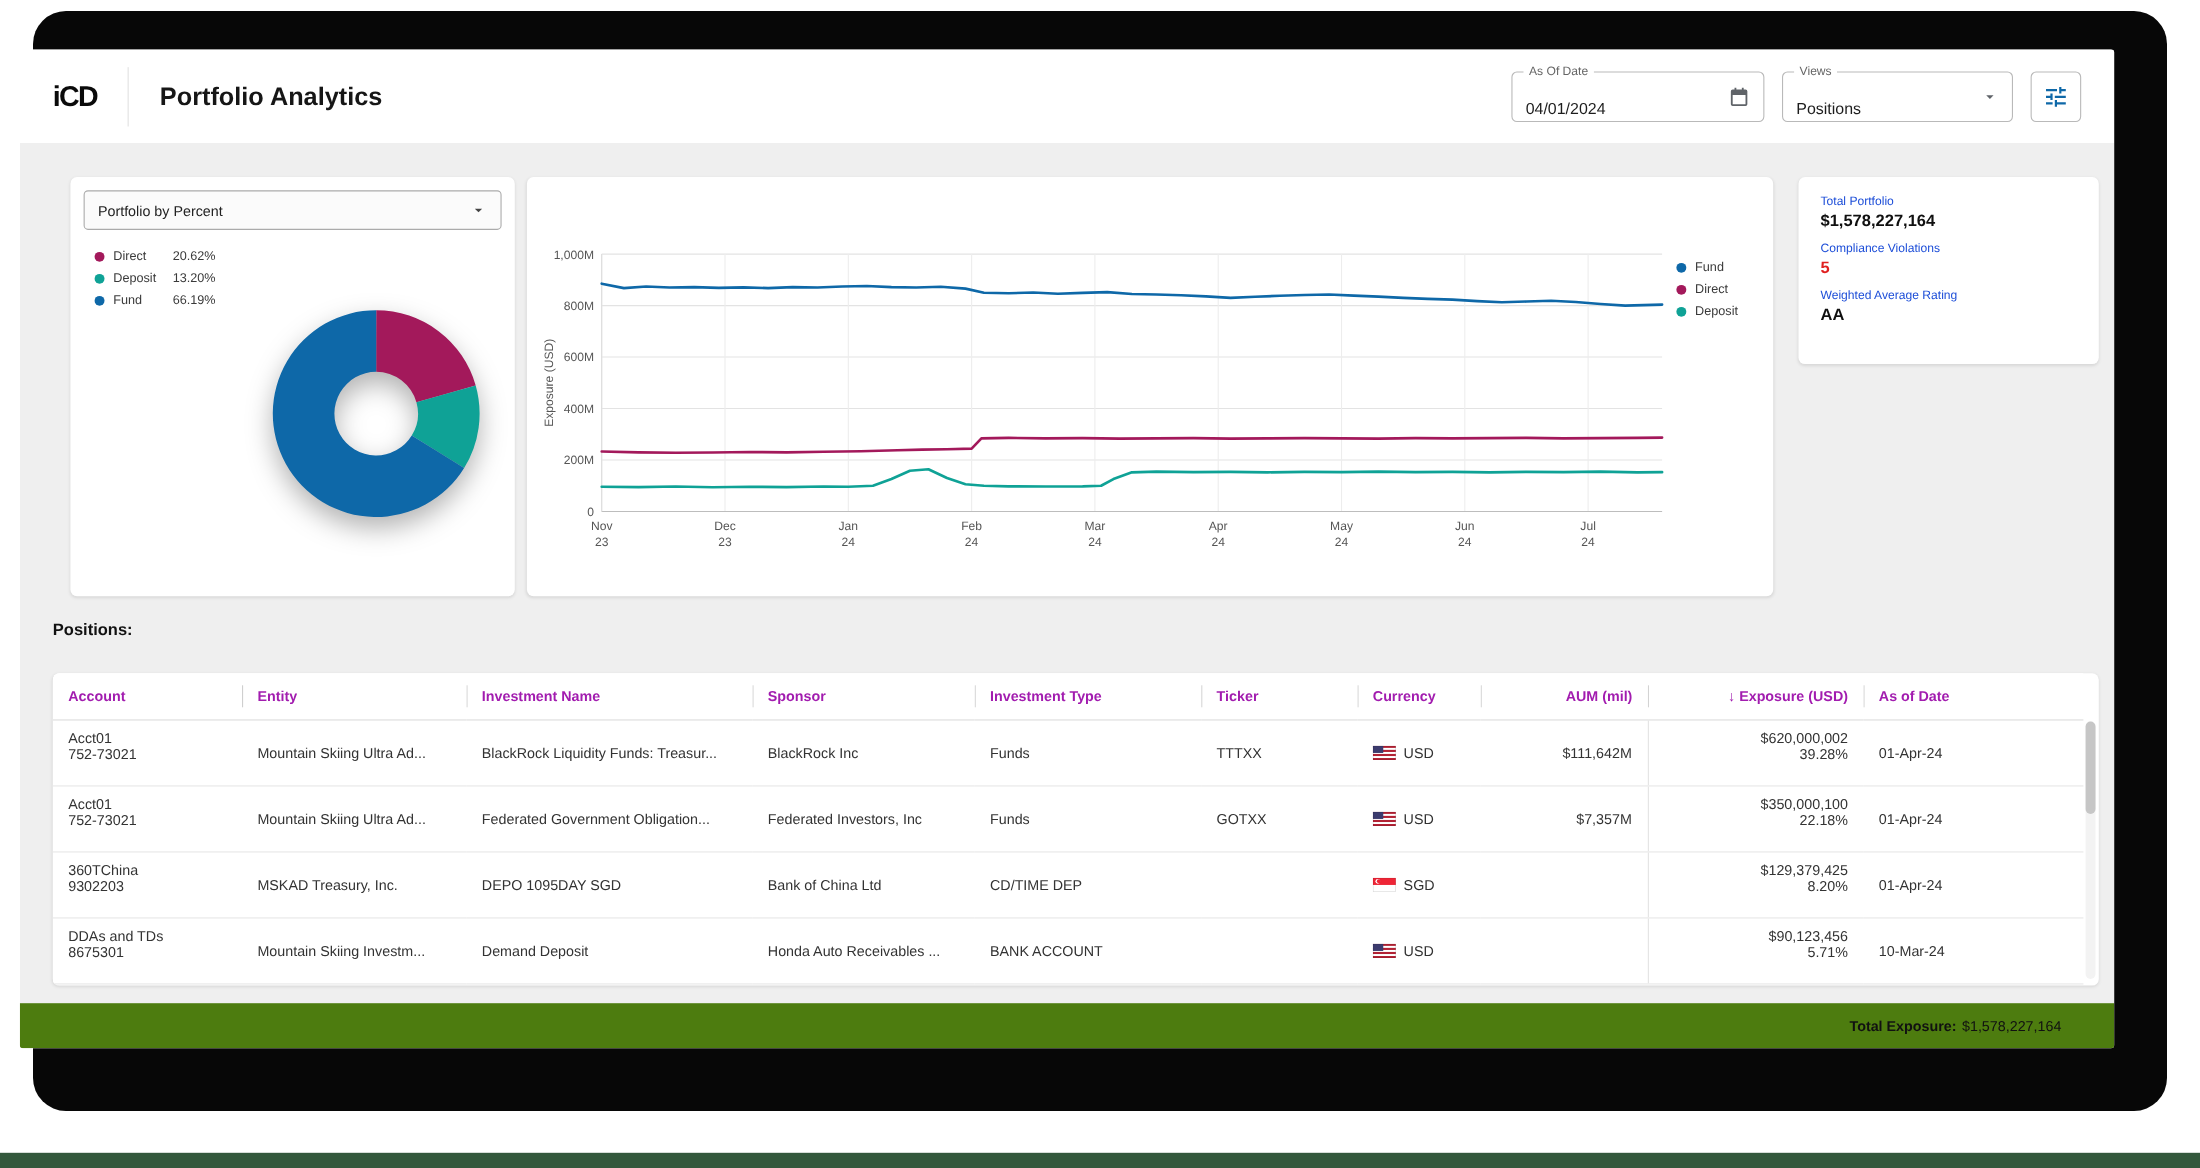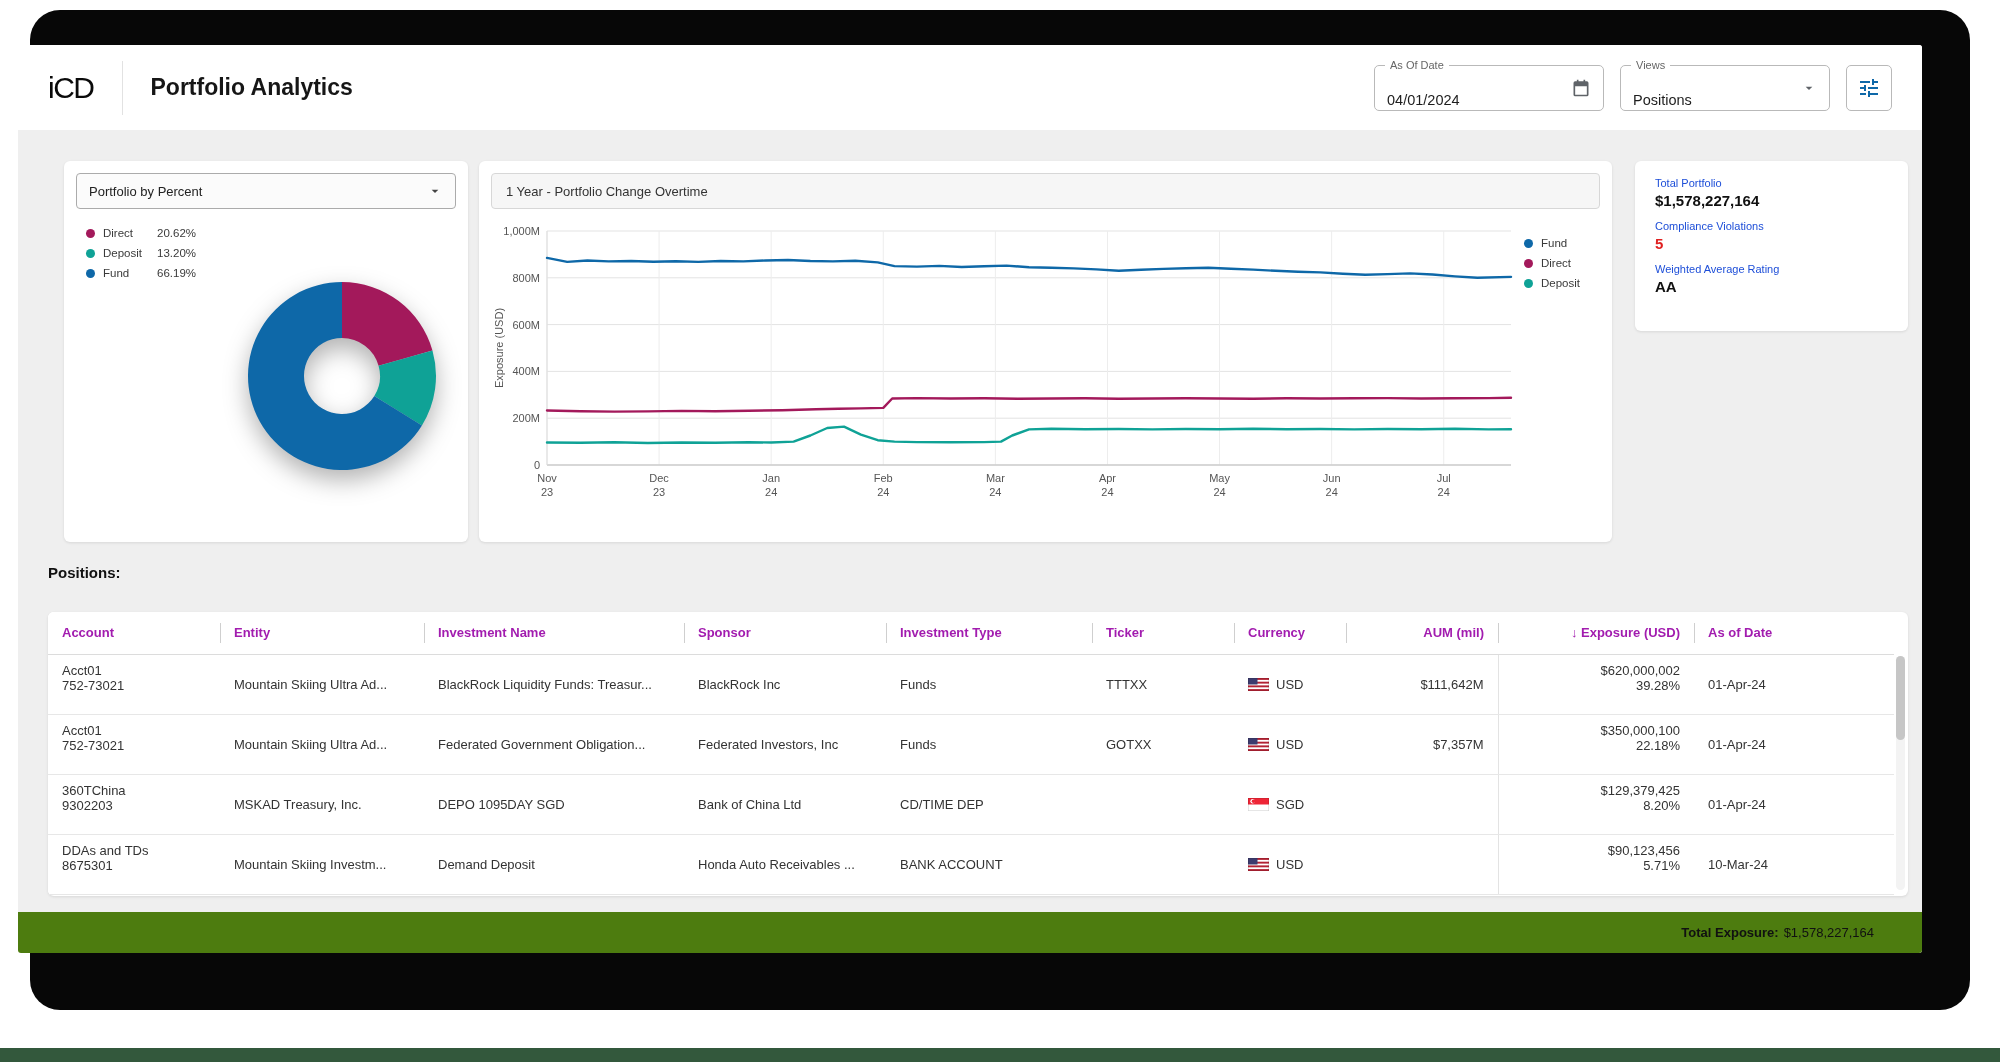--- a/index.html
+++ b/index.html
@@ -7,21 +7,21 @@
   body {
     width:2000px; height:1062px; overflow:hidden; position:relative;
     background:#ffffff; font-family:"Liberation Sans", sans-serif;
   }
   .bottom-strip { position:absolute; left:0; bottom:0; width:100%; height:14px; background:#33583C; }
   .frame { position:absolute; left:30px; top:10px; width:1940px; height:1000px; background:#070707; border-radius:30px; }
   .app { position:absolute; left:18px; top:45px; width:1904px; height:908px; background:#fff; border-radius:3px; overflow:hidden; }
 
   
   .app-header { position:absolute; top:0; left:0; right:0; height:85px; background:#fff; display:flex; align-items:center; padding:0 30px; }
-  .logo { font-size:30px; font-weight:400; letter-spacing:-1.5px; color:#0a0a0a; }
+  .logo { font-size:26px; font-weight:700; letter-spacing:-1.5px; color:#0a0a0a; }
   .logo-divider { width:1px; height:54px; background:#e2e2e2; margin:0 28px; }
   .page-title { font-size:23px; font-weight:700; color:#161616; margin:0; }
   .header-right { margin-left:auto; display:flex; align-items:center; gap:16px; }
   .mfield { position:relative; height:46px; border:1px solid #b9b9b9; border-radius:5px; background:#fff; display:flex; align-items:center; justify-content:space-between; padding:0 12px; cursor:pointer; }
   .mfield .mlabel { position:absolute; top:-7px; left:10px; font-size:11px; color:#666; background:#fff; padding:0 5px; white-space:nowrap; }
   .mfield .mvalue { font-size:14.5px; color:#1d1d1d;margin-top:24px; }
   .f-date { width:230px; }
   .f-views { width:210px; }
   .icon-btn { width:46px; height:46px; border:1px solid #b9b9b9; border-radius:5px; background:#fff; display:flex; align-items:center; justify-content:center; cursor:pointer; padding:0; }
 
@@ -133,21 +133,20 @@
      </div>
         </div>
       <svg id="donut-svg" width="192" height="192" viewBox="0 0 192 192">
           <path d="M96.00 2.00 A94 94 0 0 1 186.46 70.44 L132.57 85.67 A38 38 0 0 0 96.00 58.00 Z" fill="#A3195B"></path>
           <path d="M186.46 70.44 A94 94 0 0 1 175.94 145.45 L128.32 115.99 A38 38 0 0 0 132.57 85.67 Z" fill="#0FA296"></path>
           <path d="M175.94 145.45 A94 94 0 1 1 96.00 2.00 L96.00 58.00 A38 38 0 1 0 128.32 115.99 Z" fill="#0E68A8"></path>
         </svg>
     </section>
 
     <section class="card line-card">
-      <div class="chart-title-box">1 Year - Portfolio Change Overtime</div>
       <svg id="line-svg" width="1030" height="300" viewBox="0 0 1030 300">
           <line x1="58" y1="248" x2="1022" y2="248" stroke="#e3e3e3" stroke-width="1"></line>
           <text x="51" y="252" text-anchor="end" class="tick">0</text>
           <line x1="58" y1="201.2" x2="1022" y2="201.2" stroke="#e3e3e3" stroke-width="1"></line>
           <text x="51" y="205.2" text-anchor="end" class="tick">200M</text>
           <line x1="58" y1="154.39999999999998" x2="1022" y2="154.39999999999998" stroke="#e3e3e3" stroke-width="1"></line>
           <text x="51" y="158.39999999999998" text-anchor="end" class="tick">400M</text>
           <line x1="58" y1="107.6" x2="1022" y2="107.6" stroke="#e3e3e3" stroke-width="1"></line>
           <text x="51" y="111.6" text-anchor="end" class="tick">600M</text>
           <line x1="58" y1="60.79999999999998" x2="1022" y2="60.79999999999998" stroke="#e3e3e3" stroke-width="1"></line>

